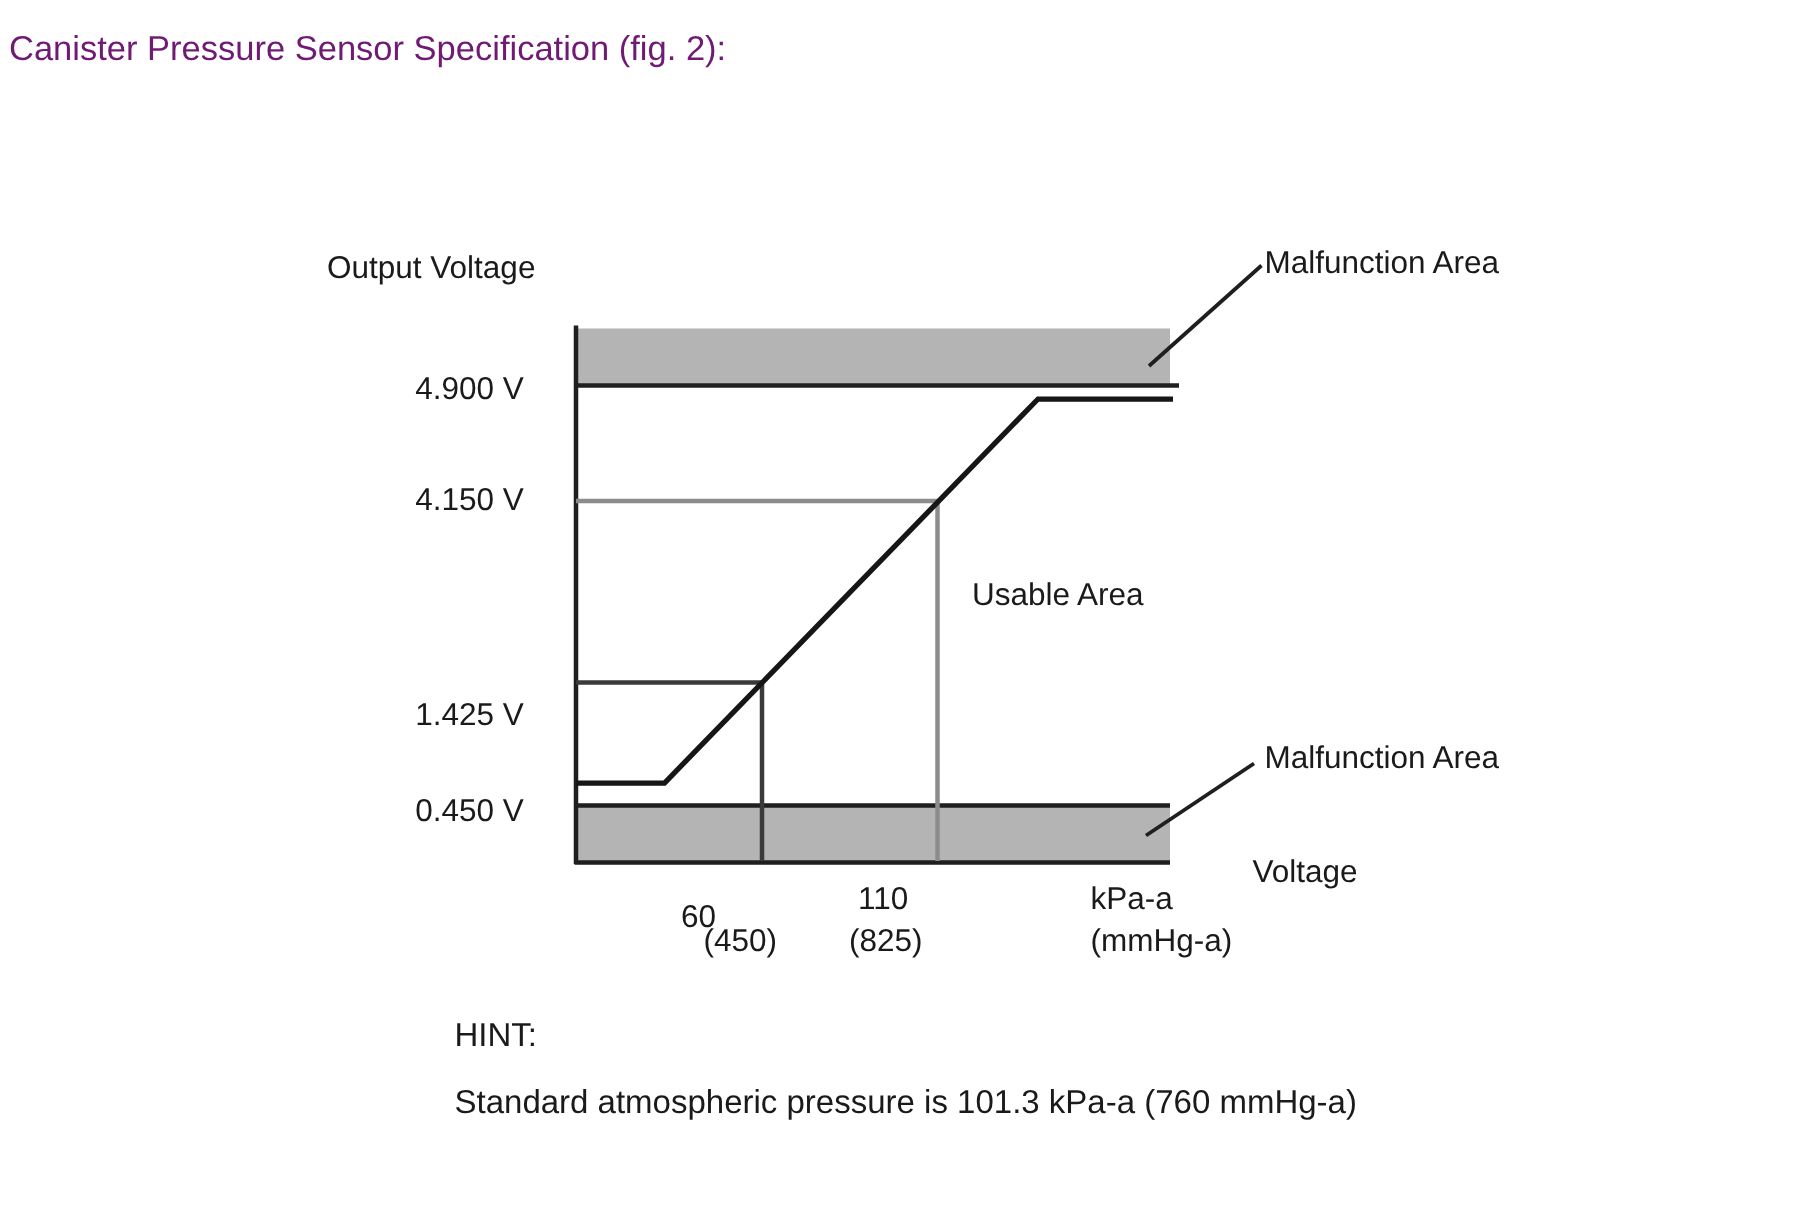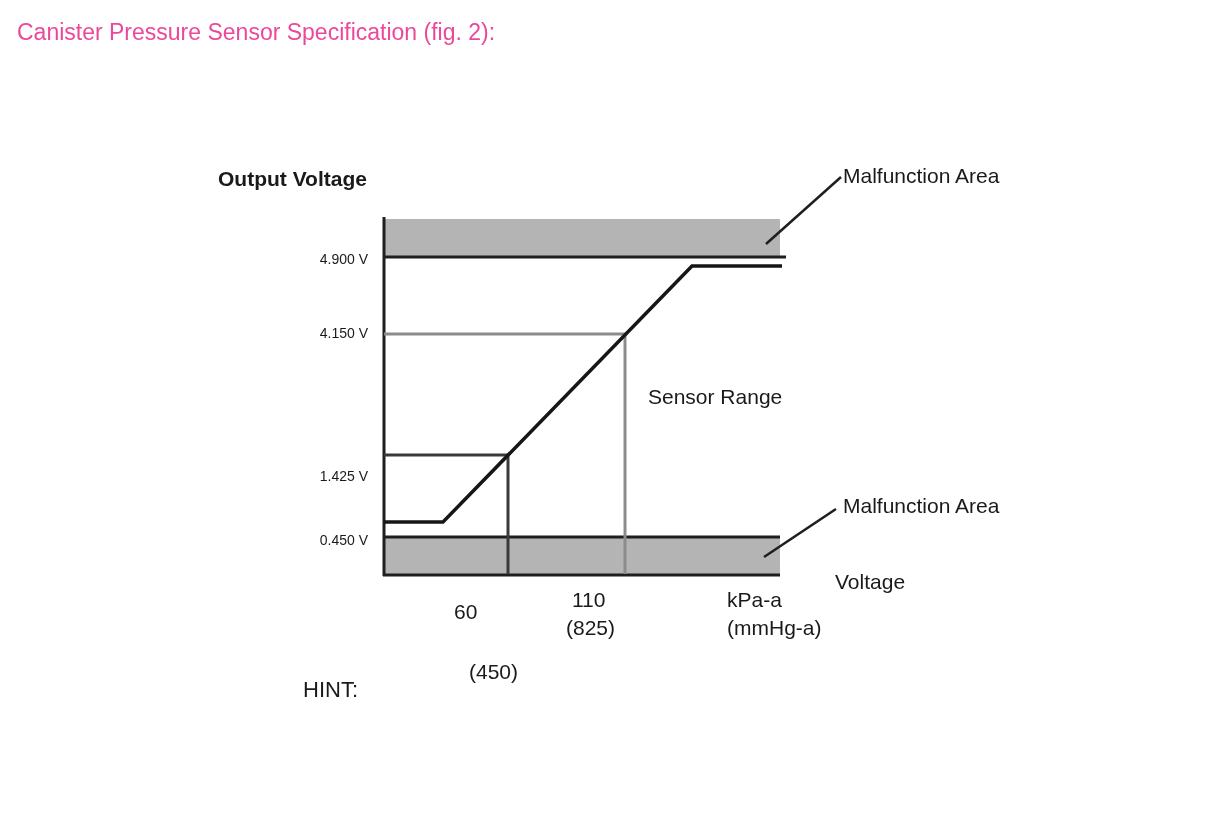--- a/index.html
+++ b/index.html
@@ -11,43 +11,43 @@
     position: relative;
     width: 1210px;
     height: 814px;
     background: #ffffff;
     font-family: "Liberation Sans", sans-serif;
     color: #1a1a1a;
     overflow: hidden;
   }
   .abs { position: absolute; white-space: nowrap; }
   .fig-title {
-    left: 17px; top: 18px;
+    left: 6px; top: 18px;
     font-size: 23px;
     line-height: 28px;
-    color: #ec4899;
+    color: #701a75;
   }
-  .axis-title-y { left: 218px; top: 167px; font-size: 21px; font-weight: bold; }
+  .axis-title-y { left: 218px; top: 167px; font-size: 21px; }
   .ytick {
     left: 258px; width: 110px;
-    text-align: right;
-    font-size: 14px; line-height: 21px;
+    text-align: center;
+    font-size: 21px; line-height: 21px;
   }
   .ytick-4900 { top: 249px; }
   .ytick-4150 { top: 323px; }
   .ytick-1425 { top: 466px; }
   .ytick-0450 { top: 530px; }
   .ann { font-size: 21px; line-height: 24px; }
   .malfunction-top { left: 843px; top: 164px; }
   .malfunction-bottom { left: 843px; top: 494px; }
   .usable-range { left: 648px; top: 385px; }
   .pressure-label { left: 835px; top: 570px; }
   .xtick { font-size: 21px; line-height: 22px; }
   .xt-60 { left: 454px; top: 589px; margin-top: 12px; }
-  .xt-450 { left: 469px; top: 617px; margin-top: 44px; }
+  .xt-450 { left: 469px; top: 617px; }
   .xt-110 { left: 572px; top: 589px; }
   .xt-825 { left: 566px; top: 617px; text-align: center; }
   .xt-kpa { left: 727px; top: 589px; }
   .xt-mmhg { left: 727px; top: 617px; text-align: center; }
   .hint-label { left: 303px; top: 677px; font-size: 22px; }
   .hint-text { left: 303px; top: 722px; font-size: 22px; }
   .chart-svg { position: absolute; left: 0; top: 0; }
 </style>
 </head>
 <body>
@@ -88,17 +88,18 @@
 
   <div class="abs xtick xt-60">60</div>
   <div class="abs xtick xt-450">(450)</div>
   <div class="abs xtick xt-110">110</div>
   <div class="abs xtick xt-825">(825)</div>
   <div class="abs xtick xt-kpa">kPa-a</div>
   <div class="abs xtick xt-mmhg">(mmHg-a)</div>
 
   <div class="abs ann malfunction-top">Malfunction Area</div>
   <div class="abs ann malfunction-bottom">Malfunction Area</div>
-  <div class="abs ann usable-range">Sensor Range</div>
+  <div class="abs ann usable-range">Usable Area</div>
 
   <div class="abs hint-label">HINT:</div>
+  <div class="abs hint-text">Standard atmospheric pressure is 101.3 kPa-a (760 mmHg-a)</div>
 
 </div>
 
 </body></html>

